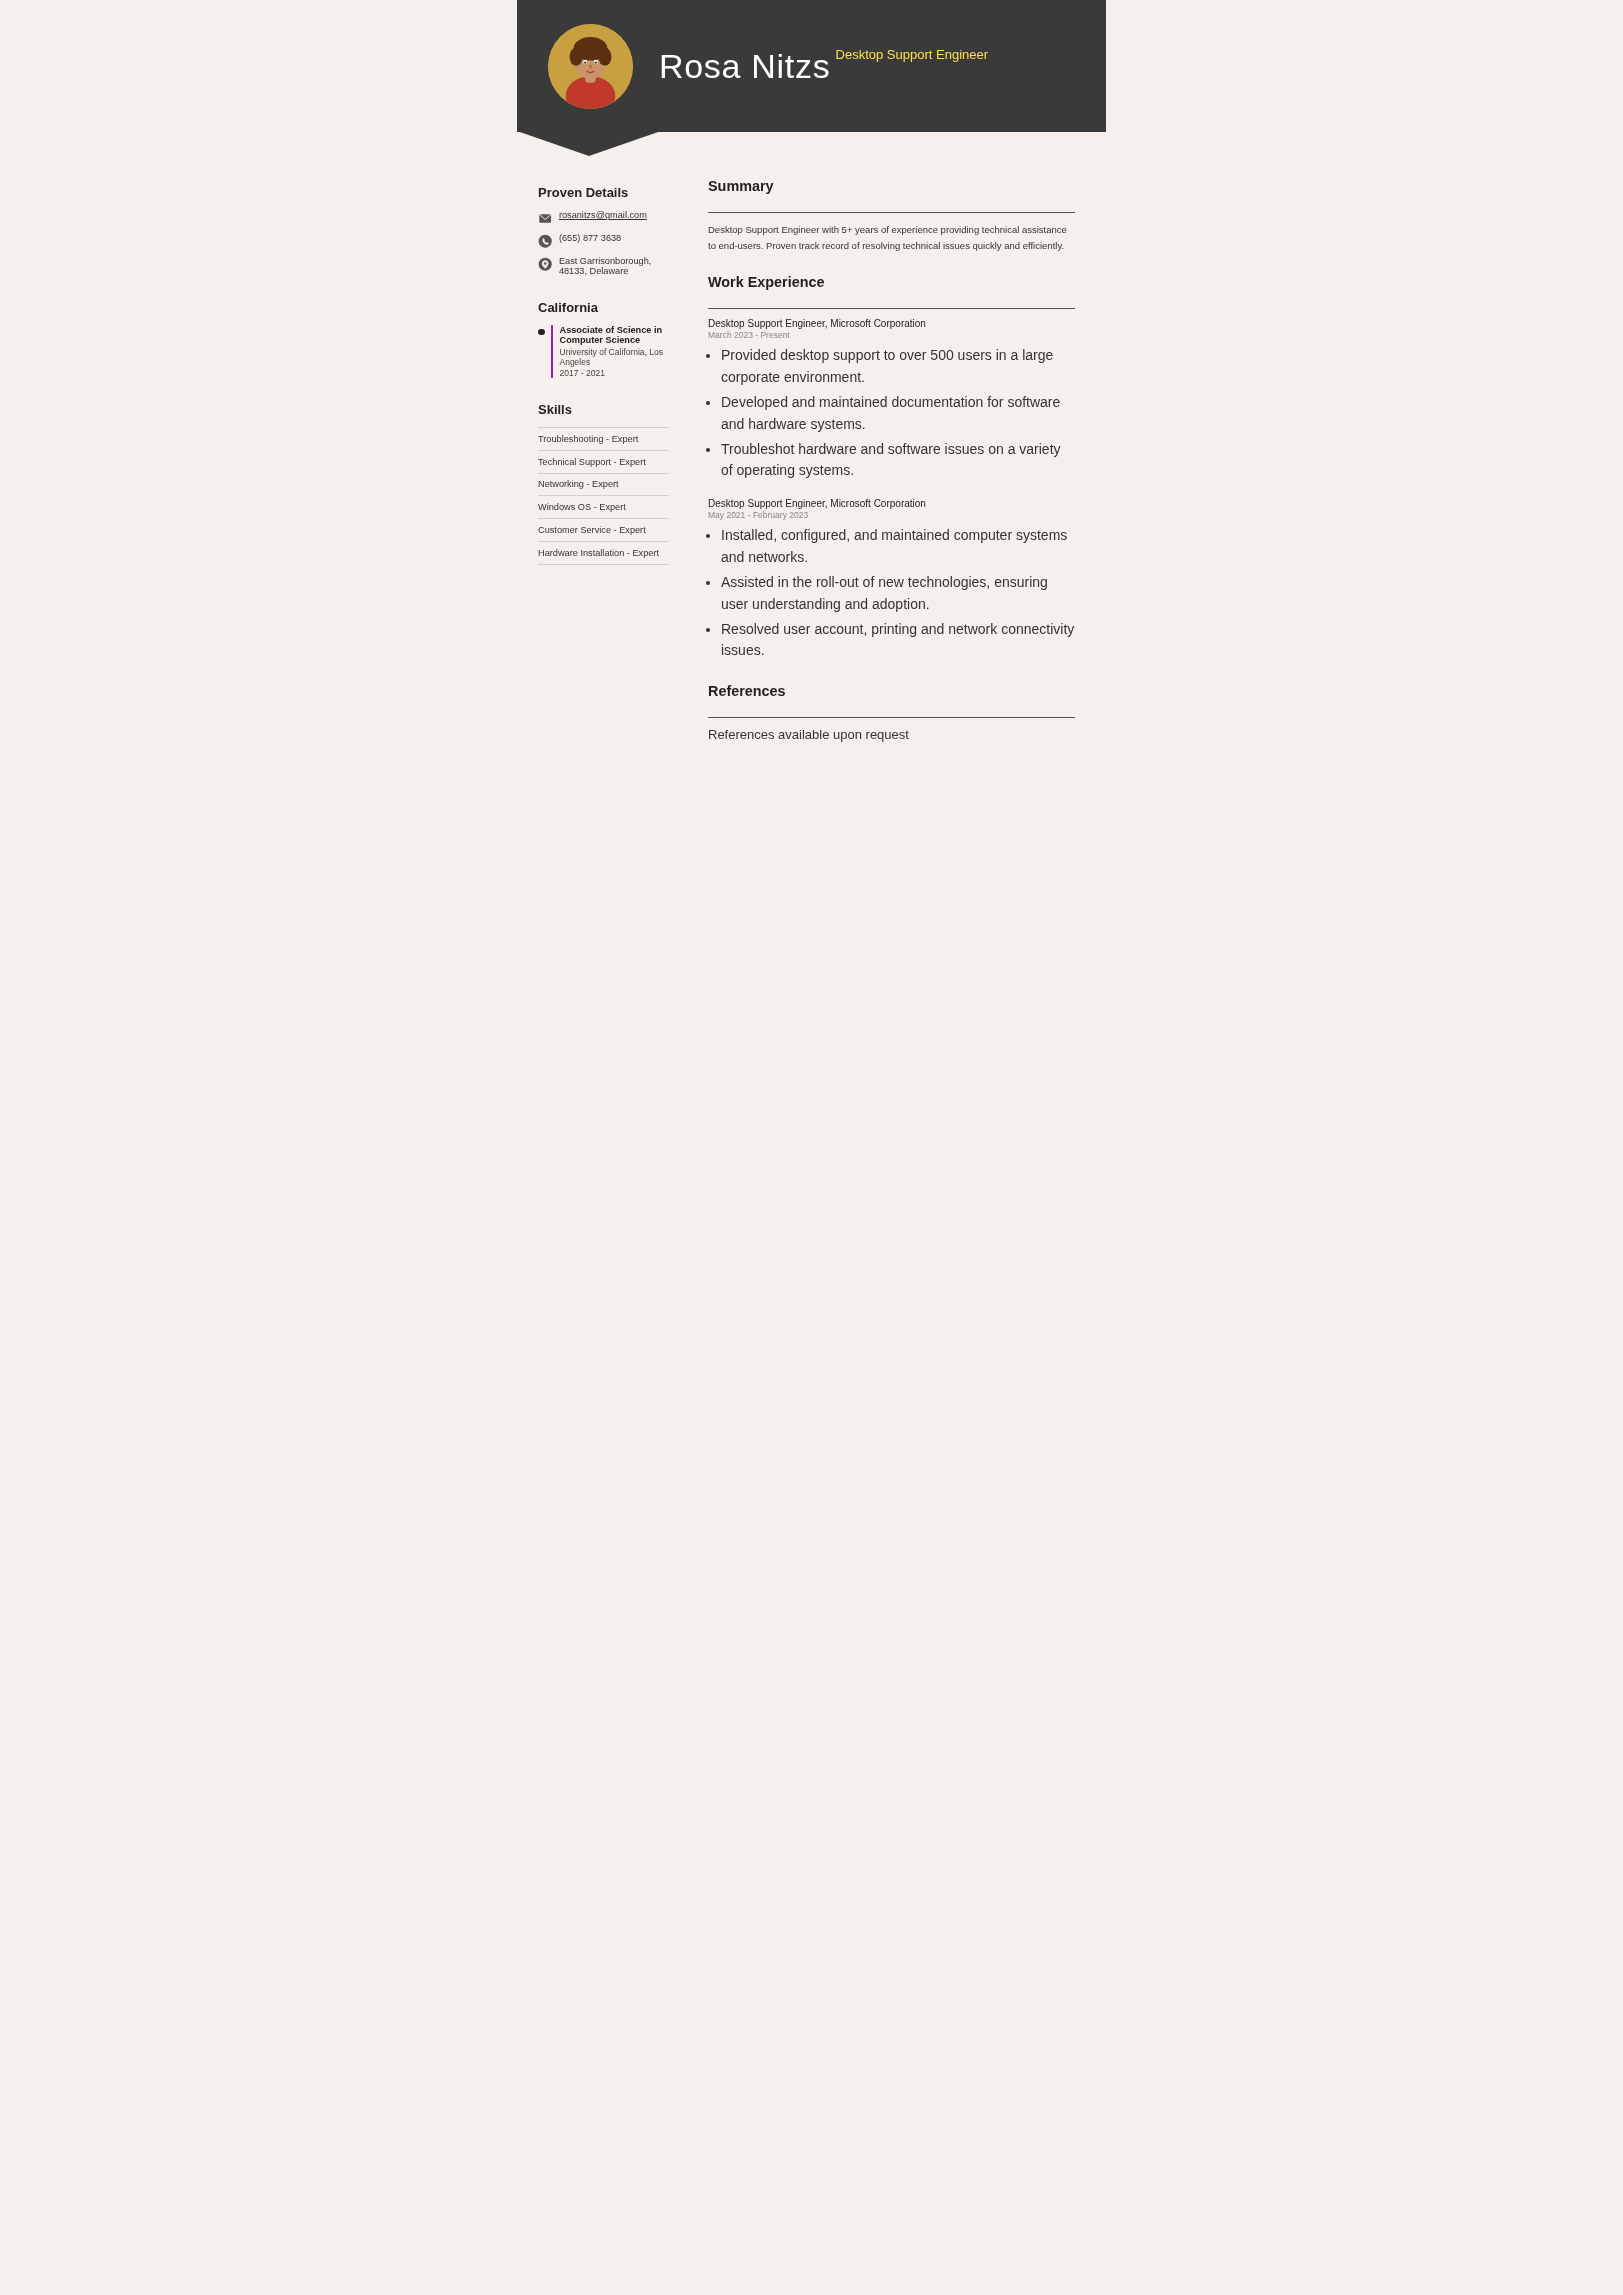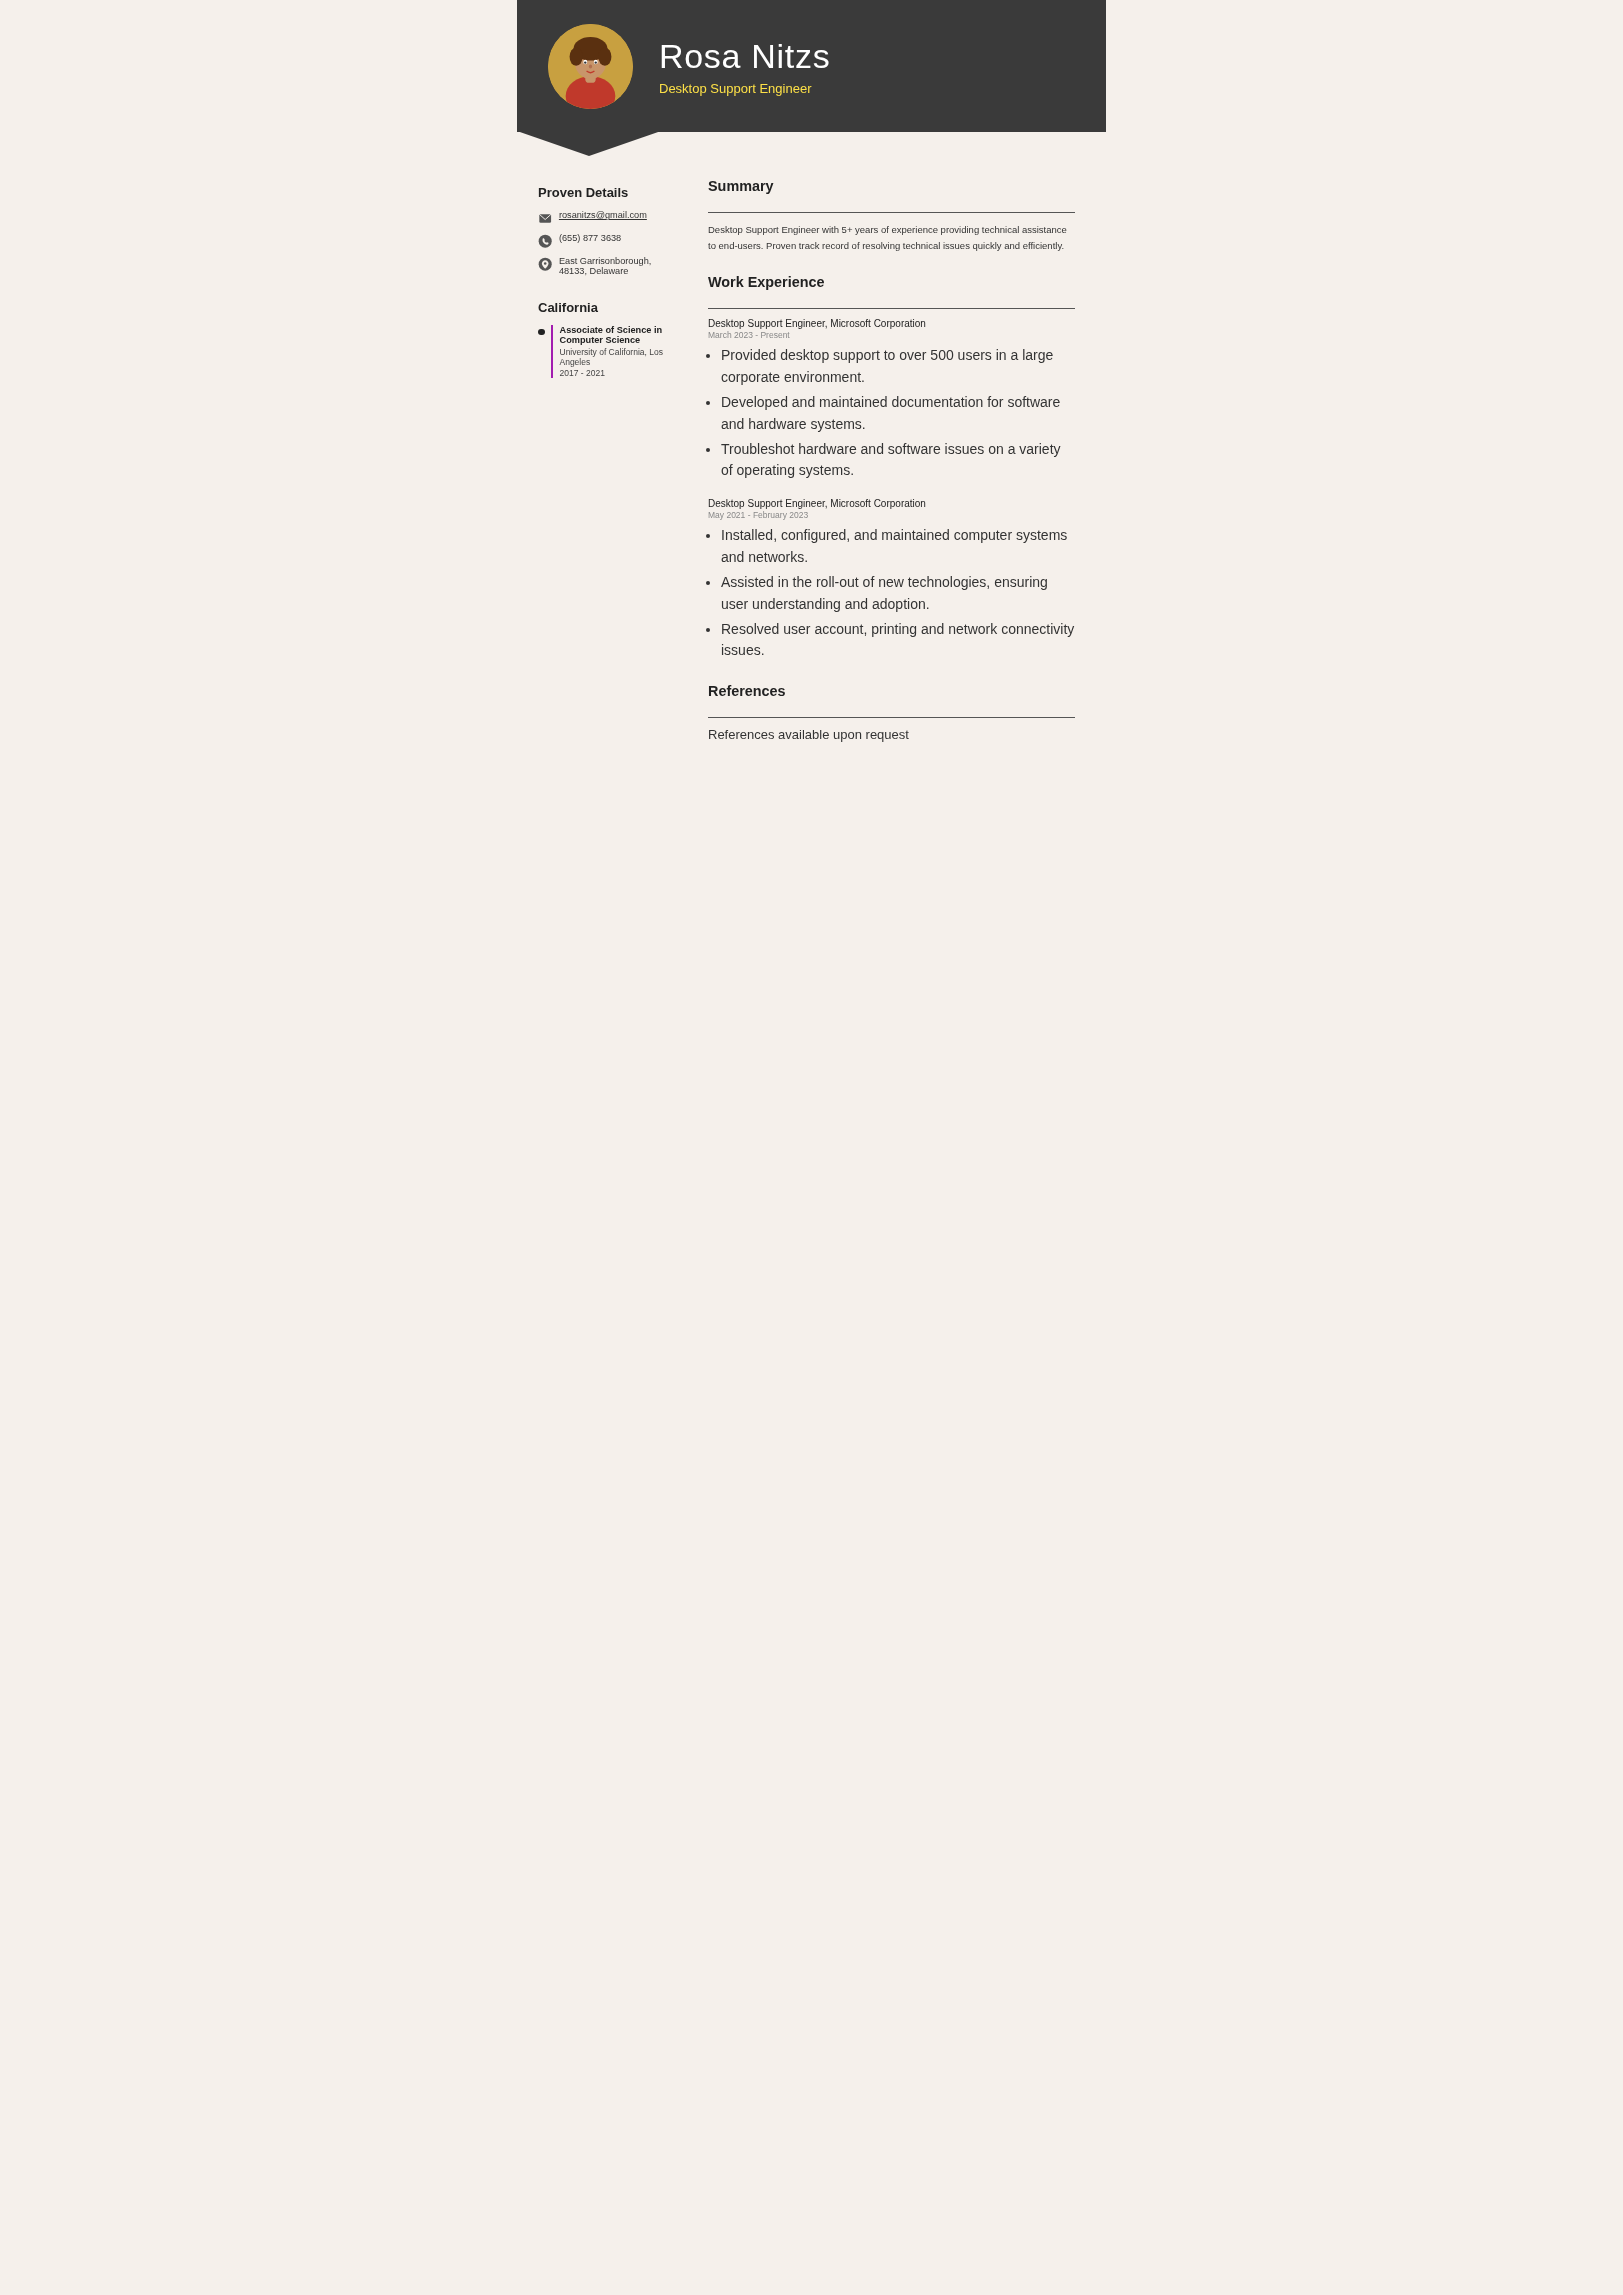--- a/index.html
+++ b/index.html
@@ -35,21 +35,21 @@
       align-items: center;
       justify-content: center;
     }
     
     .avatar-svg {
       width: 85px;
       height: 85px;
     }
     .header-text {
       display: flex;
-      flex-direction: column;
+      flex-direction: row;
       gap: 5.2px;
     }
     .header-name {
       font-size: 34px;
       font-weight: 300;
       color: #fff;
       letter-spacing: 0.7px;
     }
     .header-title {
       font-size: 13px;
@@ -286,20 +286,31 @@
         <div class="edu-item">
           <div class="edu-bullet"></div>
           <div class="edu-content">
             <div class="edu-degree">Associate of Science in Computer Science</div>
             <div class="edu-school">University of California, Los Angeles</div>
             <div class="edu-years">2017 - 2021</div>
           </div>
         </div>
       </div>
 
+      <div class="sidebar-section">
+        <div class="sidebar-section-title">Skills</div>
+        <div id="skills-container">
+            <div class="skill-item">Troubleshooting - Expert</div>
+            <div class="skill-item">Technical Support - Expert</div>
+            <div class="skill-item">Networking - Expert</div>
+            <div class="skill-item">Windows OS - Expert</div>
+            <div class="skill-item">Customer Service - Expert</div>
+            <div class="skill-item">Hardware Installation - Expert</div>
+          </div>
+      </div>
 
     </div>
 
     <div class="main">
 
       <div class="main-section">
         <div class="main-section-title">Summary</div>
         <div class="summary-text">Desktop Support Engineer with 5+ years of experience providing technical assistance to end-users. Proven track record of resolving technical issues quickly and efficiently.</div>
       </div>
 

